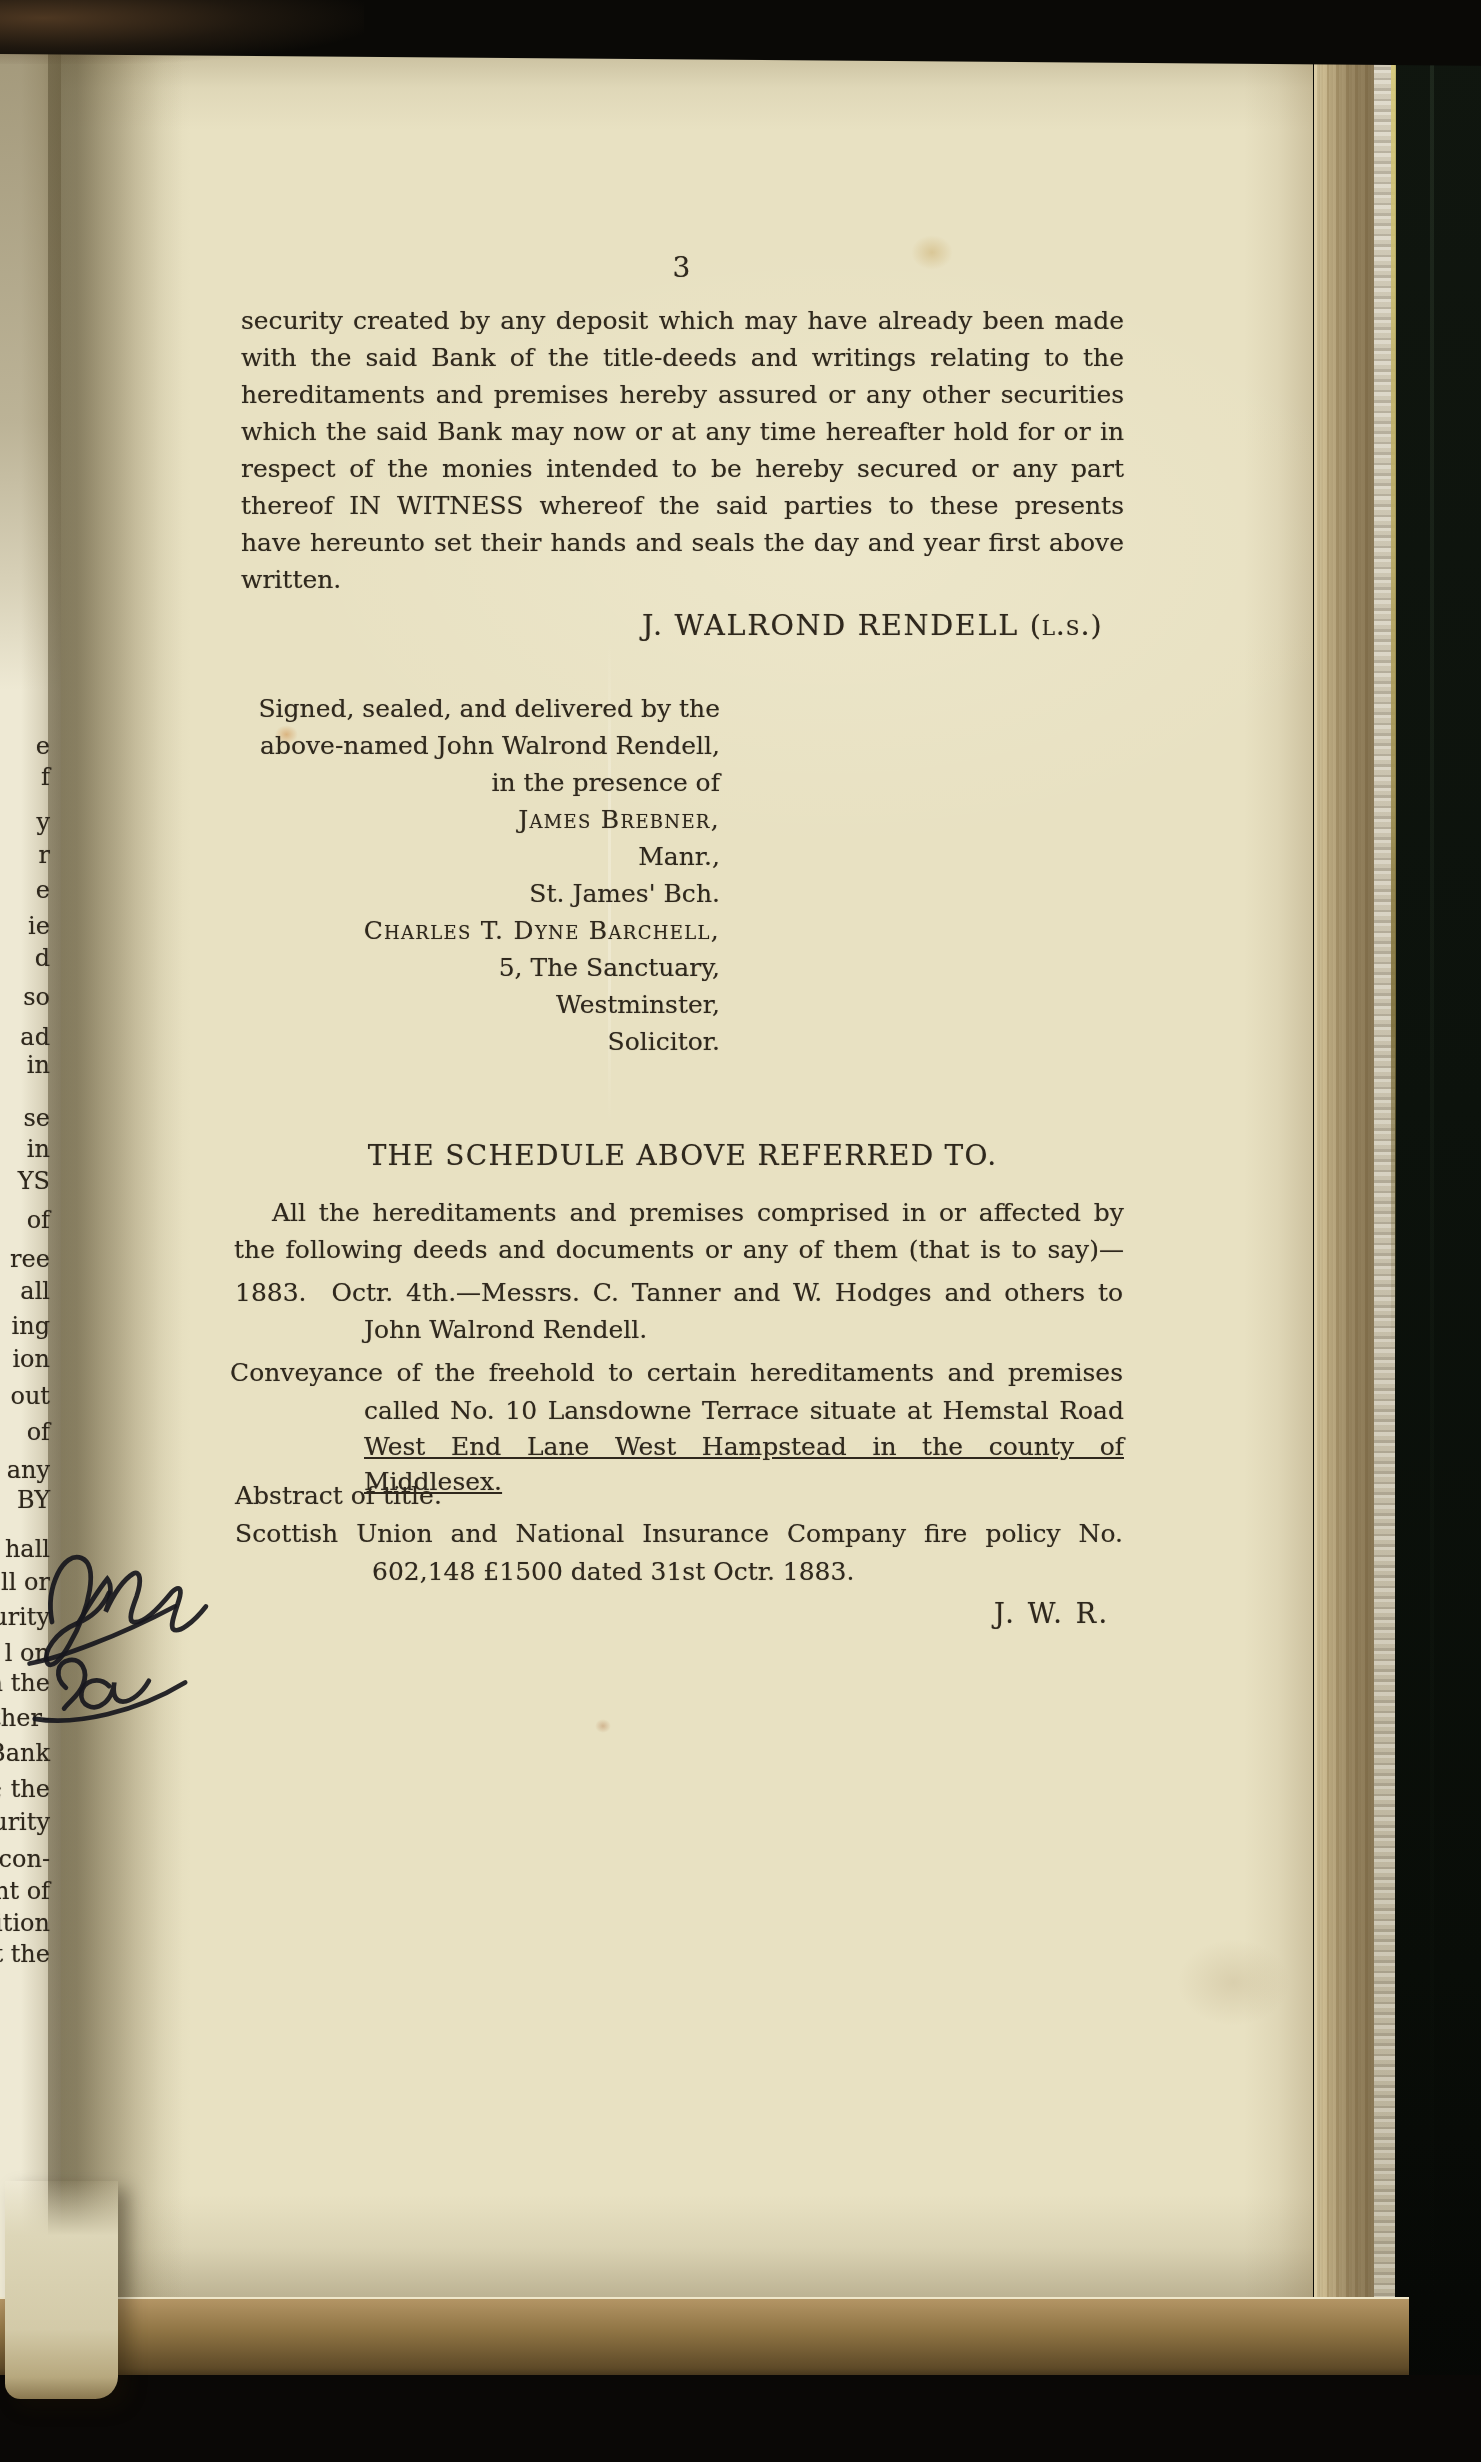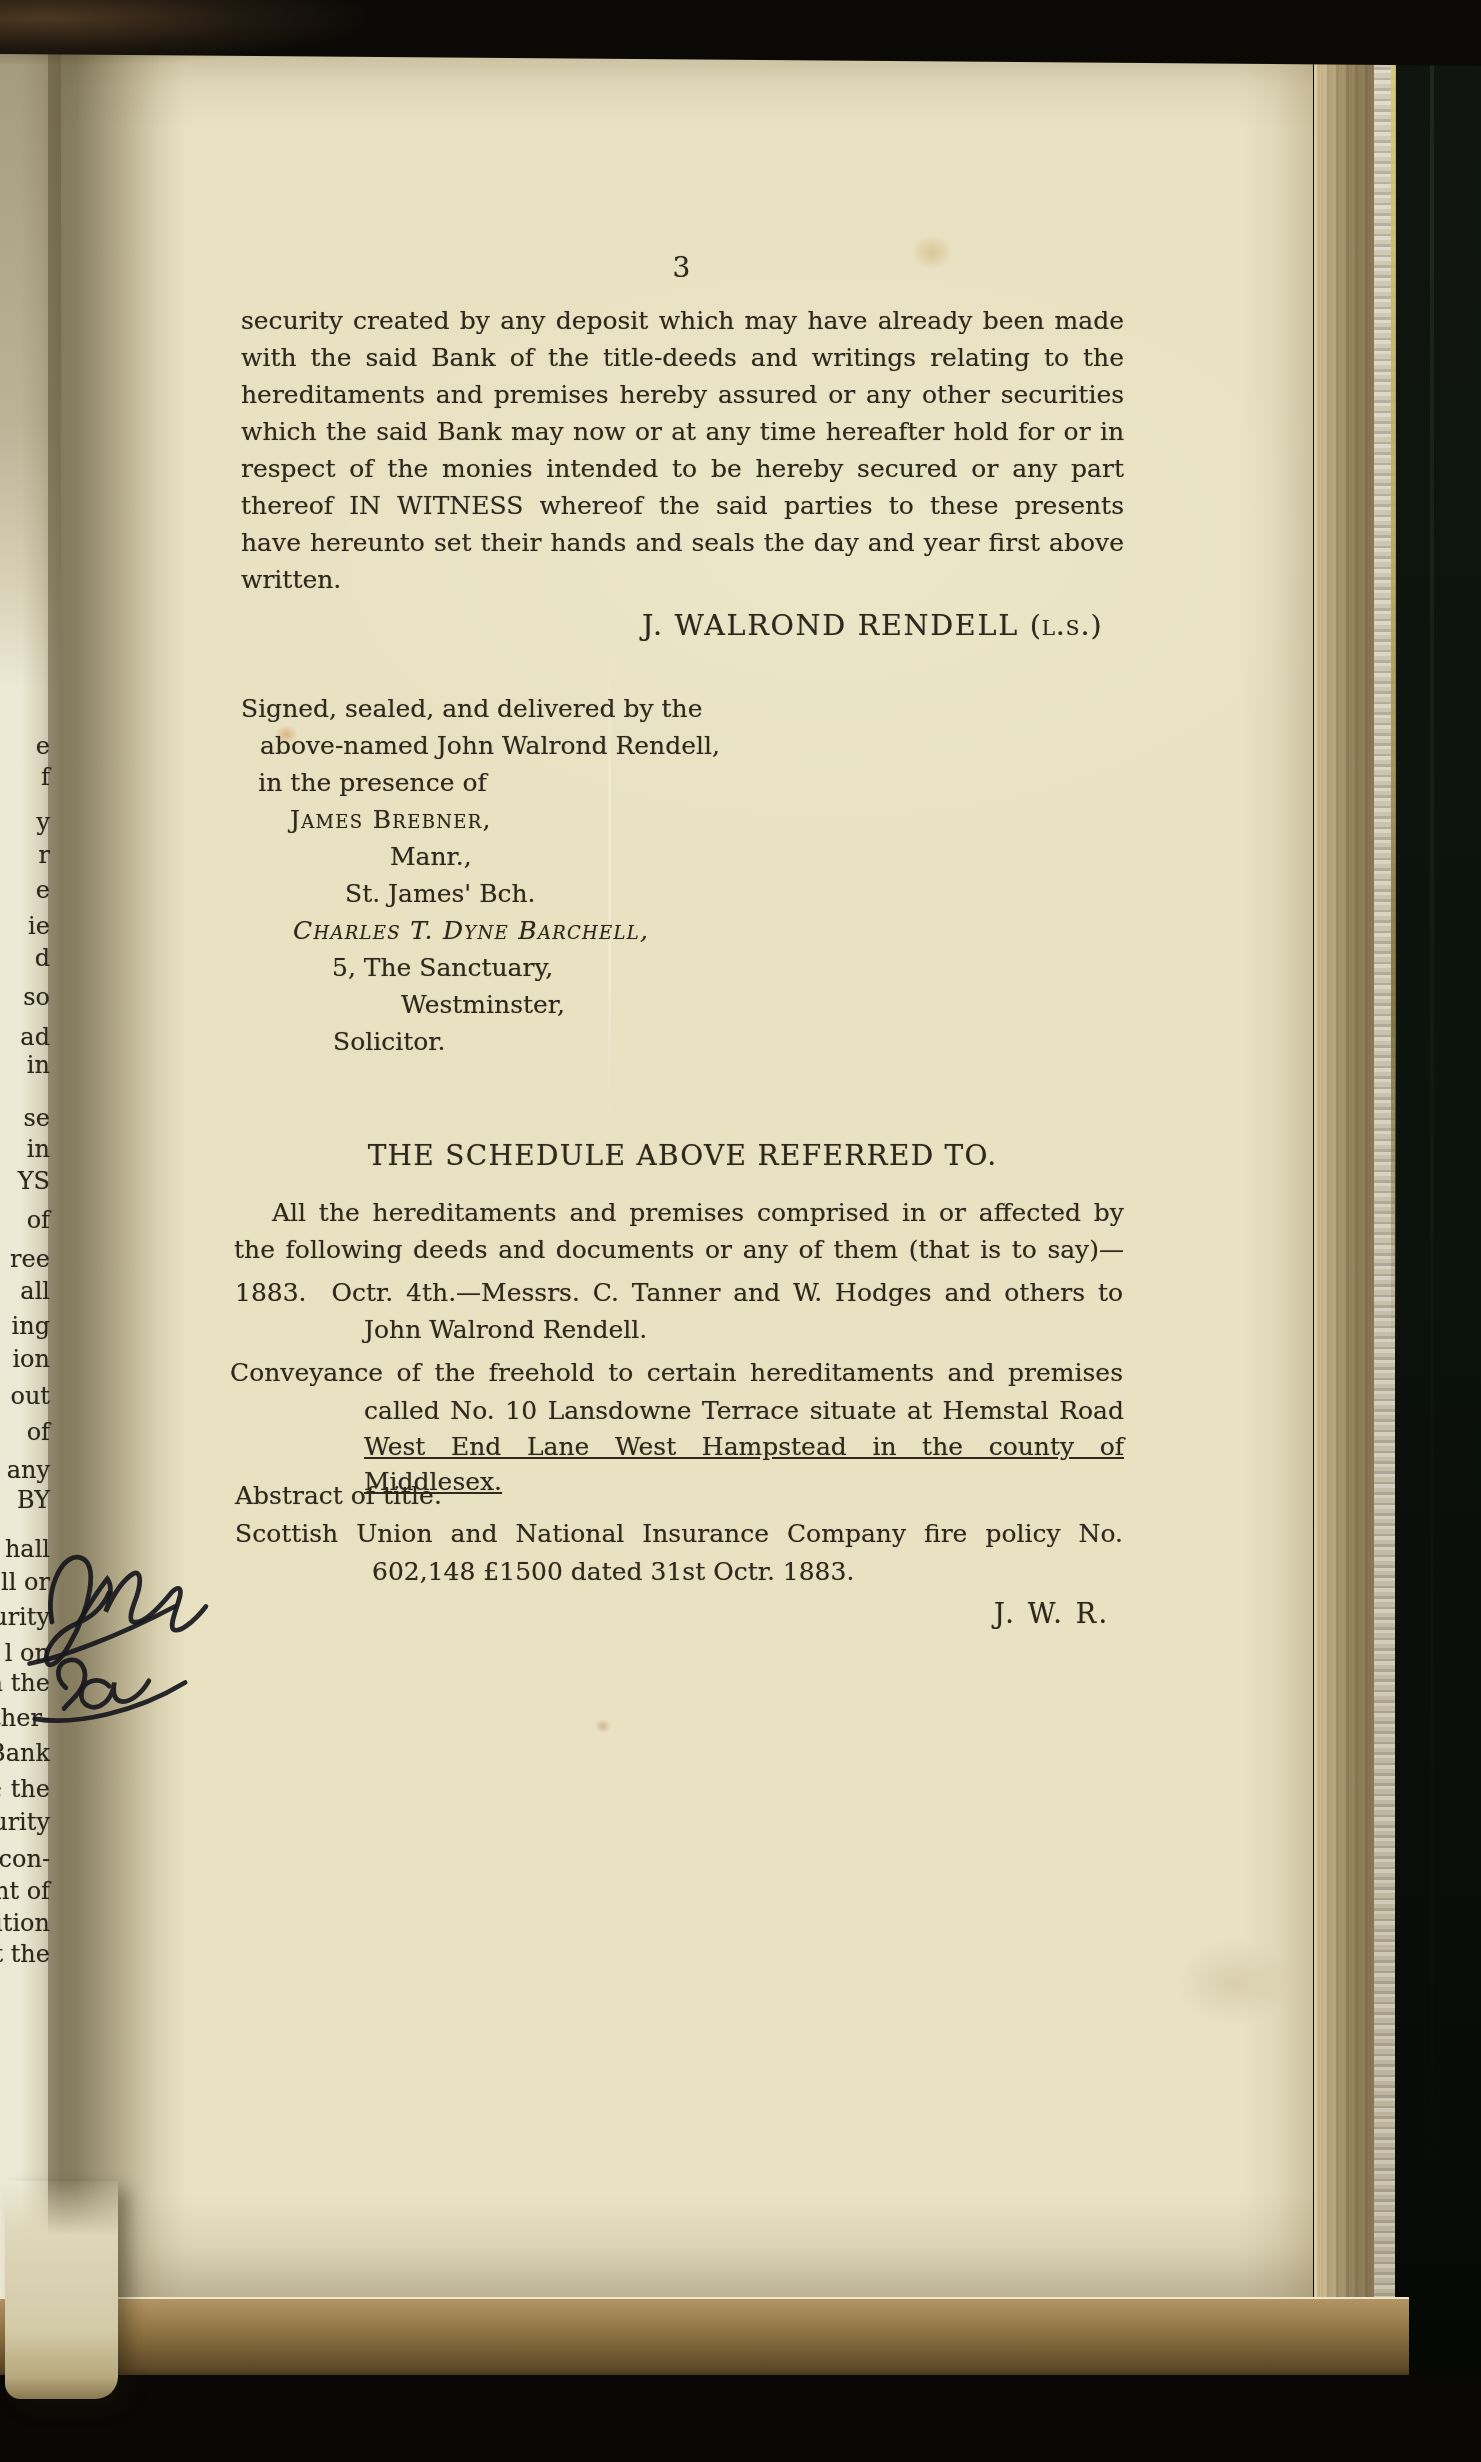--- a/index.html
+++ b/index.html
@@ -62,27 +62,27 @@
 
   
   .txt{position:absolute;z-index:12;color:#2f281d;text-shadow:0 0 0.9px rgba(47,40,29,.45);}
   .page-number{left:654px;top:251px;width:55px;text-align:center;font-size:28px;}
   .para{left:241px;top:302px;width:883px;font-size:25px;}
   .para .line{display:block;line-height:37px;text-align:justify;text-align-last:justify;}
   .para .line:last-child{text-align:left;text-align-last:left;}
   .signatory{left:642px;top:608px;font-size:28.6px;letter-spacing:1.7px;white-space:nowrap;}
   .signatory .seal{font-variant:small-caps;letter-spacing:0.9px;}
   .attest{left:241px;top:690px;font-size:25px;}
-  .attest .aline{display:block;line-height:37px;white-space:nowrap;}
+  .attest .aline{display:block;line-height:37px;white-space:nowrap;text-align:right;}
   .attest .aline:nth-child(2){margin-left:19px;}
   .attest .aline:nth-child(3){margin-left:17.3px;}
   .attest .aline:nth-child(4){margin-left:49px;font-variant:small-caps;letter-spacing:1.3px;}
   .attest .aline:nth-child(5){margin-left:149px;}
   .attest .aline:nth-child(6){margin-left:104px;}
-  .attest .aline:nth-child(7){margin-left:52px;font-variant:small-caps;letter-spacing:1.3px;font-style:italic;}
+  .attest .aline:nth-child(7){margin-left:52px;font-variant:small-caps;letter-spacing:1.3px;}
   .attest .aline:nth-child(8){margin-left:91px;}
   .attest .aline:nth-child(9){margin-left:160px;}
   .attest .aline:nth-child(10){margin-left:92px;}
   .sched-head{left:241px;top:1139px;width:883px;text-align:center;font-size:28px;letter-spacing:1.3px;}
   .jline{line-height:35px;font-size:25px;text-align:justify;text-align-last:justify;}
   .nline{line-height:35px;font-size:25px;white-space:nowrap;}
   .intro1{left:241px;top:1195px;width:883px;text-indent:31px;}
   .intro2{left:234px;top:1232px;width:890px;}
   .e1l1{left:235px;top:1275px;width:888px;}
   .e1l2{left:364px;top:1312px;}

